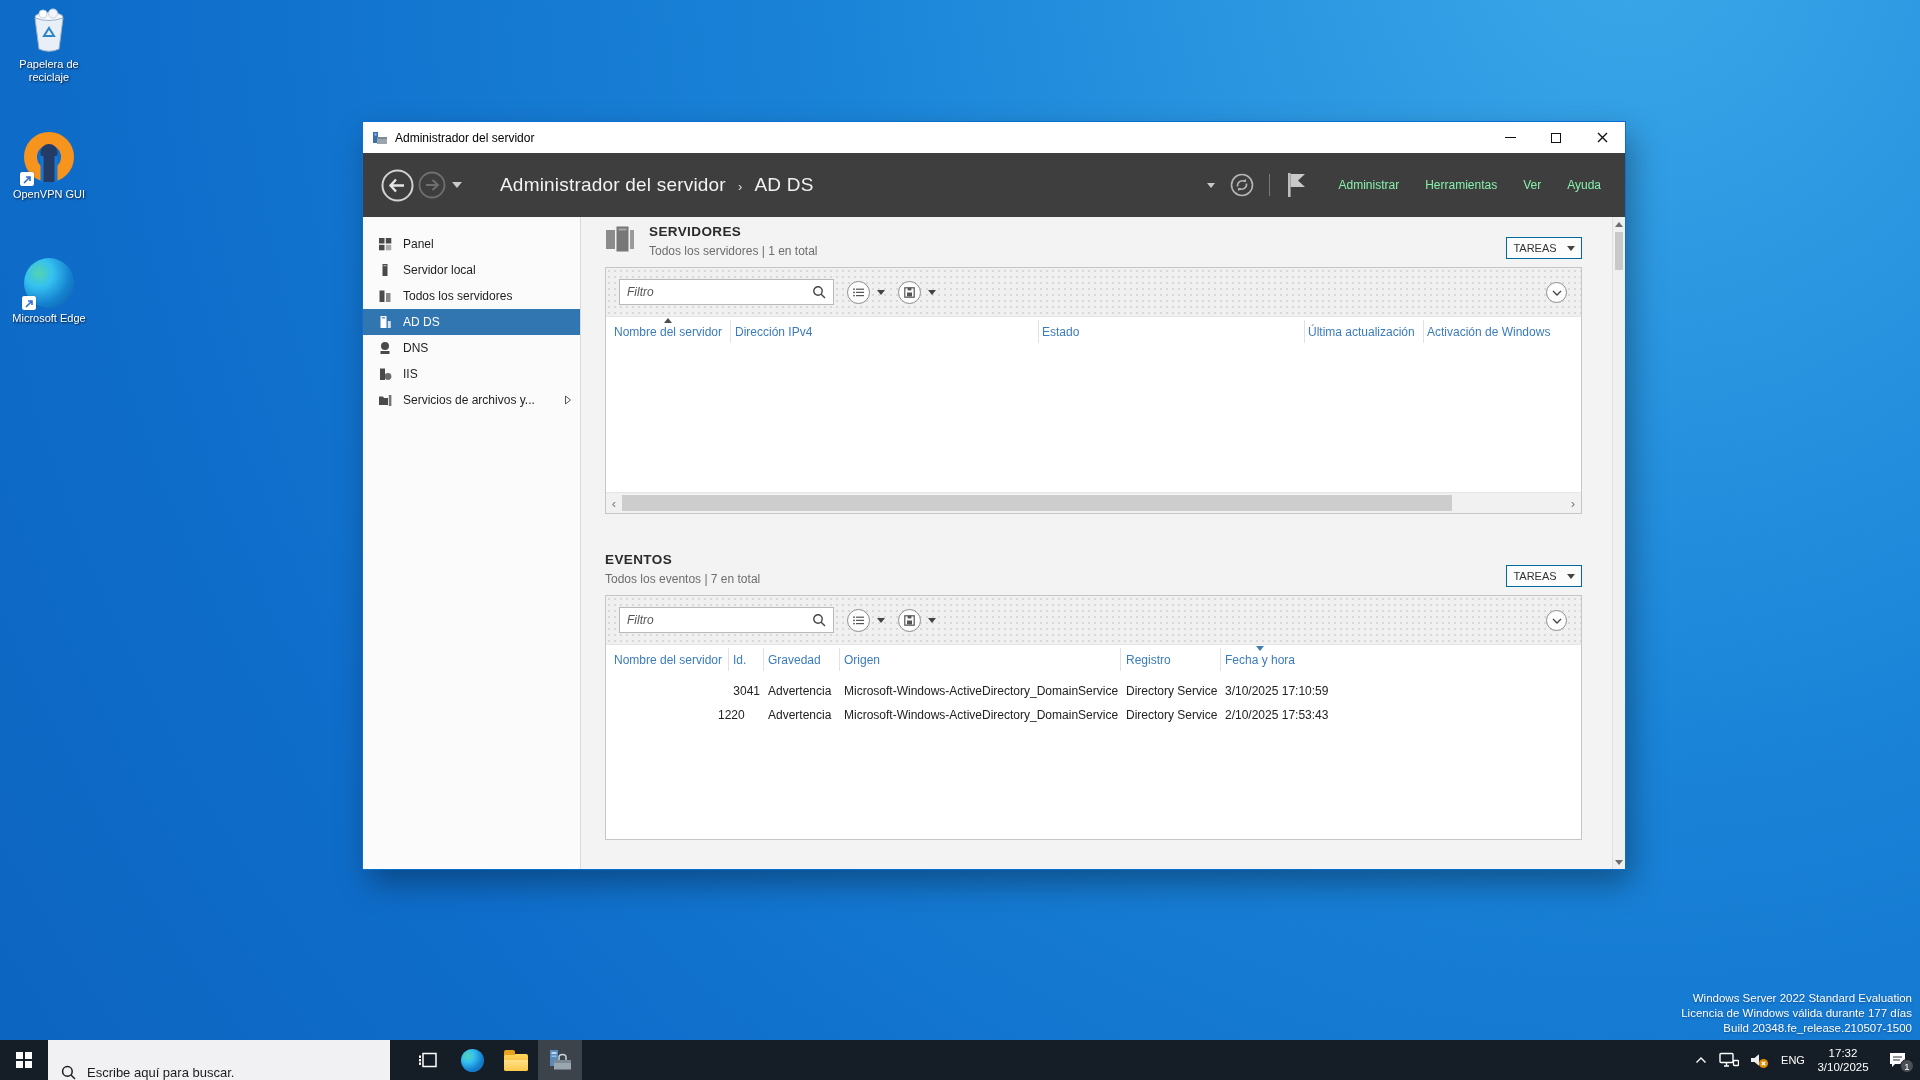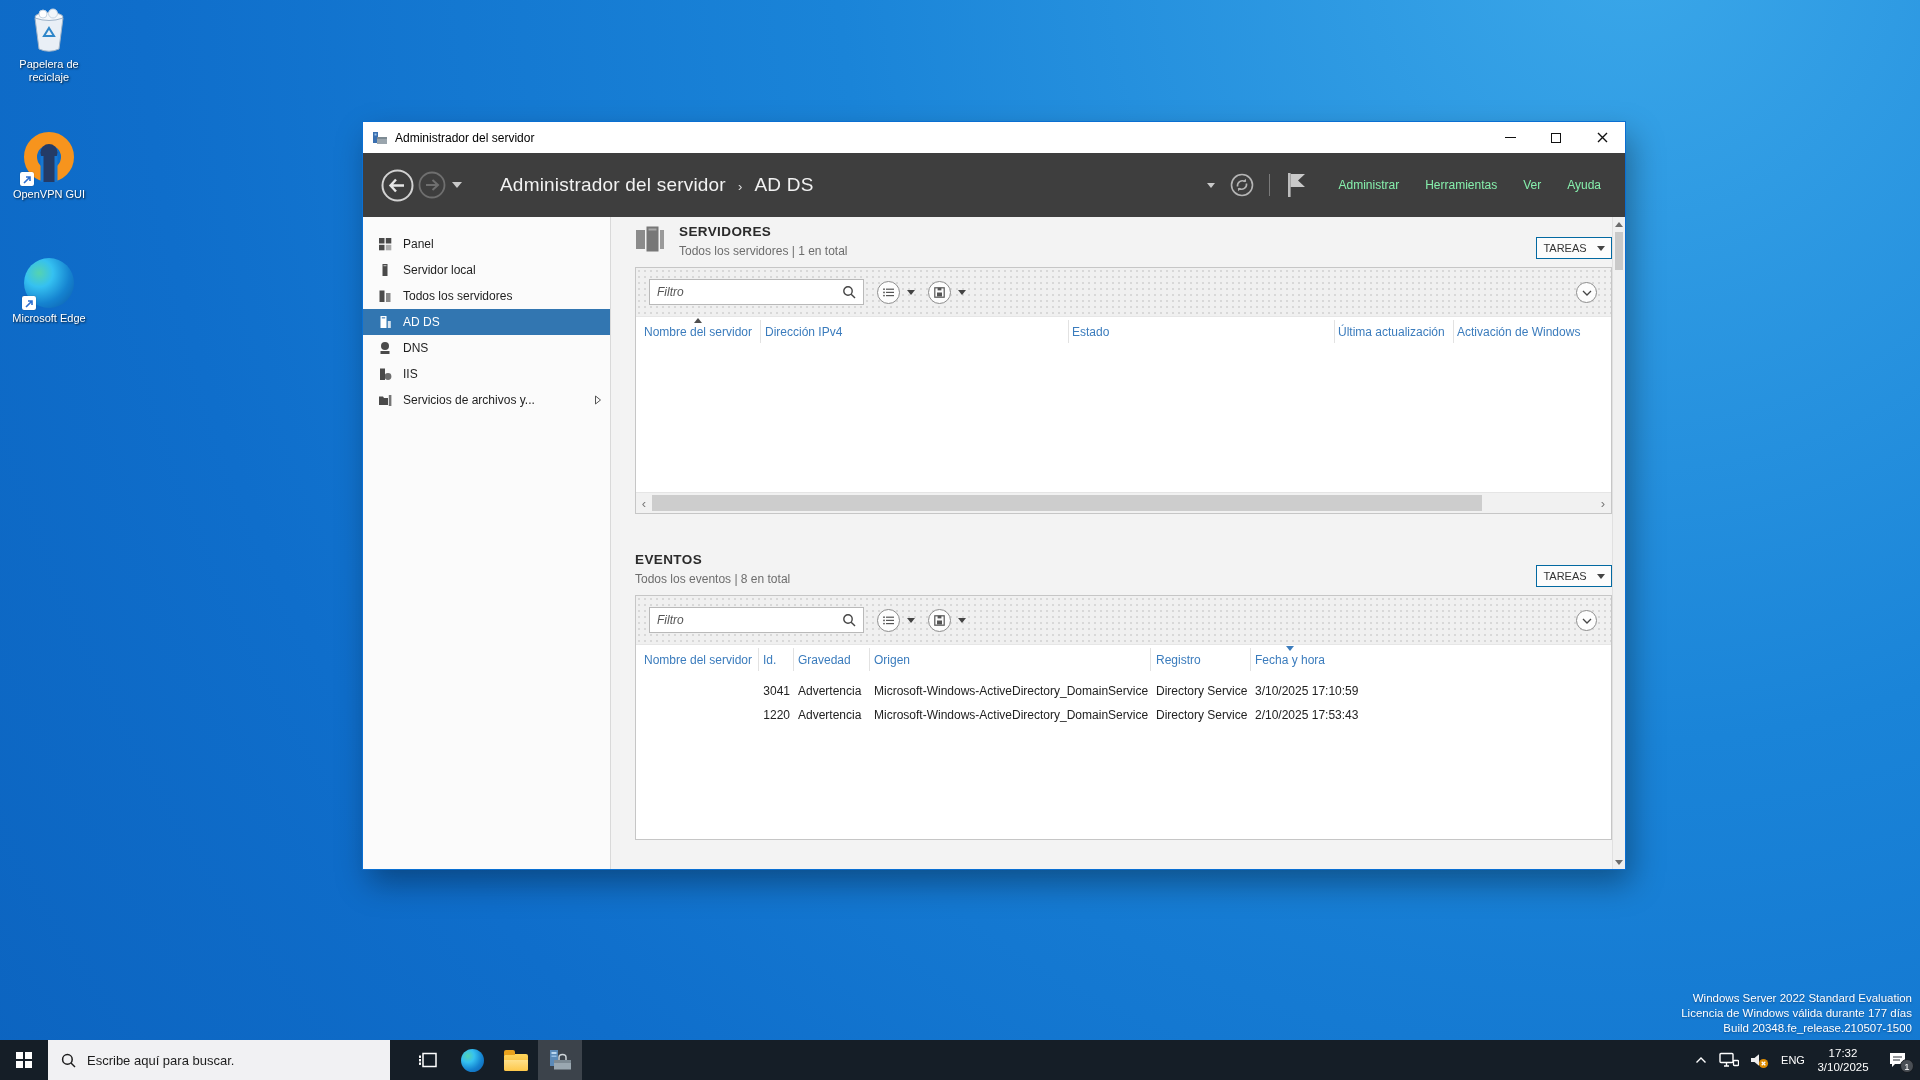--- a/index.html
+++ b/index.html
@@ -54,21 +54,21 @@
     font-size:19px; font-weight:300; letter-spacing:.2px; }
   .crumb-sep { font-size:13px; color:#e0e0e0; }
   .nav-right { position:absolute; right:24px; top:0; height:100%; display:flex; align-items:center; gap:15px; }
   .nav-sep { width:1px; height:22px; background:#7a7a7a; }
   .nav-menu { display:flex; align-items:center; gap:26px; margin-left:16px; }
   .nav-menu span { font-size:12px; color:#86efac; cursor:default; }
   .small-caret { width:0; height:0; border-left:4px solid transparent; border-right:4px solid transparent;
     border-top:5px solid #c9c9c9; }
 
   .content { position:absolute; top:95px; left:0; right:0; bottom:0; display:flex; }
-  .sidebar { width:248px; background:#fbfbfb; border-right:1px solid #d9d9d9; padding-top:14px; }
+  .sidebar { width:218px; background:#fbfbfb; border-right:1px solid #d9d9d9; padding-top:14px; }
   .side-item { height:26px; display:flex; align-items:center; gap:10px; padding:0 8px 0 14px;
     font-size:12px; color:#1e1e1e; position:relative; cursor:default; }
   .side-item svg { flex:0 0 auto; color:#4a4a4a; }
   .side-item.selected { background:#3276b1; color:#fff; }
   .side-item.selected svg { color:#fff; }
   .expand-arrow { margin-left:auto; }
 
   .main { position:relative; flex:1; background:#f3f3f3; }
   .panel { position:absolute; left:24px; width:977px; }
   .panel-hd { position:relative; }
@@ -126,21 +126,21 @@
   .vs-tri-down { width:0;height:0;border-left:4px solid transparent;border-right:4px solid transparent;
     border-top:5px solid #6d6d6d; }
   .vs-thumb { position:absolute; left:2px; right:2px; top:15px; height:38px; background:#c9c9c9; }
 
   
   .taskbar { position:absolute; left:0; bottom:0; width:100%; height:40px; background:#151e27;
     display:flex; align-items:stretch; z-index:5; }
   .start-btn { width:48px; display:flex; align-items:center; justify-content:center; }
   .winlogo { display:grid; grid-template-columns:7px 7px; grid-template-rows:7px 7px; gap:1.5px; }
   .winlogo i { background:#fff; }
-  .tb-search { width:342px; background:#f1f1f3; display:flex; align-items:center; gap:11px;
+  .tb-search { width:342px; background:#f1f1f3; display:flex; align-items:flex-end; gap:11px;
     padding:0 13px; }
   .tb-search span { font-size:13px; color:#1c1c1c; }
   .tb-icons { display:flex; margin-left:16px; }
   .tb-btn { width:44px; display:flex; align-items:center; justify-content:center; }
   .tb-btn.active { background:rgba(255,255,255,.17); }
   .edge-small { width:23px; height:23px; }
   .folder { width:24px; height:17px; background:linear-gradient(#ffd65c,#f2ad28); border-radius:2px;
     position:relative; margin-top:4px; }
   .folder::before { content:""; position:absolute; top:-4px; left:0; width:11px; height:5px;
     background:#e9a21c; border-radius:2px 2px 0 0; }
@@ -405,21 +405,21 @@
               <span class="h-arrow" style="left:0">‹</span>
               <span class="h-arrow" style="right:0">›</span>
               <div class="h-thumb"></div>
             </div>
           </div>
         </div>
 
         <div class="panel" style="top:335px">
           <div class="panel-hd" style="height:43px">
             <div class="tile-title" style="position:absolute;left:0;top:0">EVENTOS</div>
-            <div class="tile-sub" style="position:absolute;left:0;top:17px">Todos los eventos | 8 en total</div>
+            <div class="tile-sub" style="position:absolute;left:0;top:17px">Todos los eventos | 7 en total</div>
             <div class="tasks-btn" style="top:13px">
               <span>TAREAS</span>
               <i class="tasks-caret"></i>
             </div>
           </div>
 
           <div class="panel-box" style="height:245px">
             <div class="filter-strip">
               <div class="filter-box">
                 <input placeholder="Filtro" style="">
@@ -476,21 +476,21 @@
             <div class="ev-row" style="top:83px">
               <span class="ev-cell" style="left:8px"></span>
               <span class="ev-cell" style="left:120px;width:34px;text-align:right">3041</span>
               <span class="ev-cell" style="left:162px">Advertencia</span>
               <span class="ev-cell" style="left:238px">Microsoft-Windows-ActiveDirectory_DomainService</span>
               <span class="ev-cell" style="left:520px">Directory Service</span>
               <span class="ev-cell" style="left:619px">3/10/2025 17:10:59</span>
             </div>
             <div class="ev-row" style="top:107px">
               <span class="ev-cell" style="left:8px"></span>
-              <span class="ev-cell" style="left:120px;width:34px;text-align:right">1220</span>
+              <span class="ev-cell" style="left:112px;width:34px;text-align:left">1220</span>
               <span class="ev-cell" style="left:162px">Advertencia</span>
               <span class="ev-cell" style="left:238px">Microsoft-Windows-ActiveDirectory_DomainService</span>
               <span class="ev-cell" style="left:520px">Directory Service</span>
               <span class="ev-cell" style="left:619px">2/10/2025 17:53:43</span>
             </div>
           </div>
         </div>
 
         <div class="vscroll">
           <div class="vs-arrow" style="top:0">

